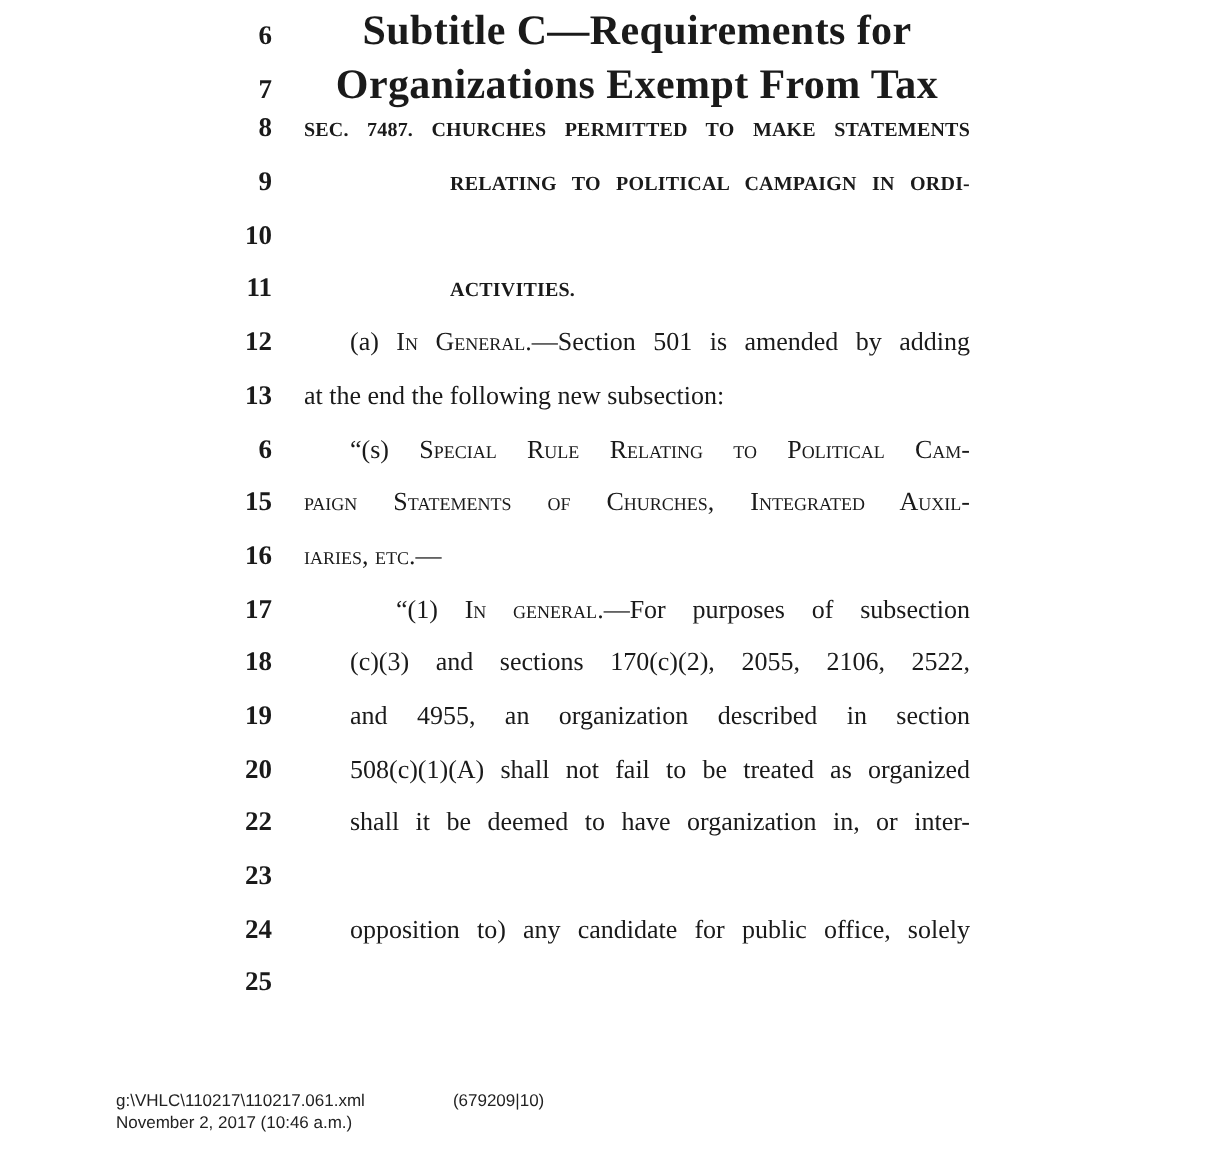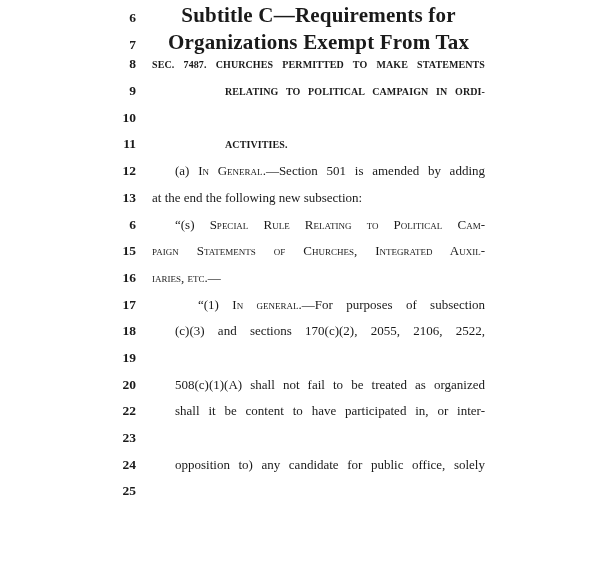--- a/index.html
+++ b/index.html
@@ -121,35 +121,42 @@
       <div class="line">
         <span class="num">17</span>
         <div class="txt body ind2 just"><span>“(1) </span><span class="sc">In general</span><span>.—For purposes of subsection</span></div>
       </div>
       <div class="line">
         <span class="num">18</span>
         <div class="txt body ind1 just"><span>(c)(3) and sections 170(c)(2), 2055, 2106, 2522,</span></div>
       </div>
       <div class="line">
         <span class="num">19</span>
+        <div class="txt body ind1 just"><span>and 4955, an organization described in section</span></div>
       </div>
       <div class="line">
         <span class="num">20</span>
         <div class="txt body ind1 just"><span>508(c)(1)(A) shall not fail to be treated as organized</span></div>
       </div>
       <div class="line">
         <span class="num">22</span>
-        <div class="txt body ind1 just"><span>shall it be content to have participated in, or inter-</span></div>
+        <div class="txt body ind1 just"><span>shall it be deemed to have organization in, or inter-</span></div>
       </div>
       <div class="line">
         <span class="num">23</span>
       </div>
       <div class="line">
         <span class="num">24</span>
         <div class="txt body ind1 just"><span>opposition to) any candidate for public office, solely</span></div>
       </div>
       <div class="line">
         <span class="num">25</span>
       </div>
     </div>
 
+  <div class="footer">
+    <div class="frow">
+      <span>g:\VHLC\110217\110217.061.xml</span><span class="fcode">(679209|10)</span>
+    </div>
+    <div class="frow">November 2, 2017 (10:46 a.m.)</div>
+  </div>
 
 </div>
 
 </body></html>

